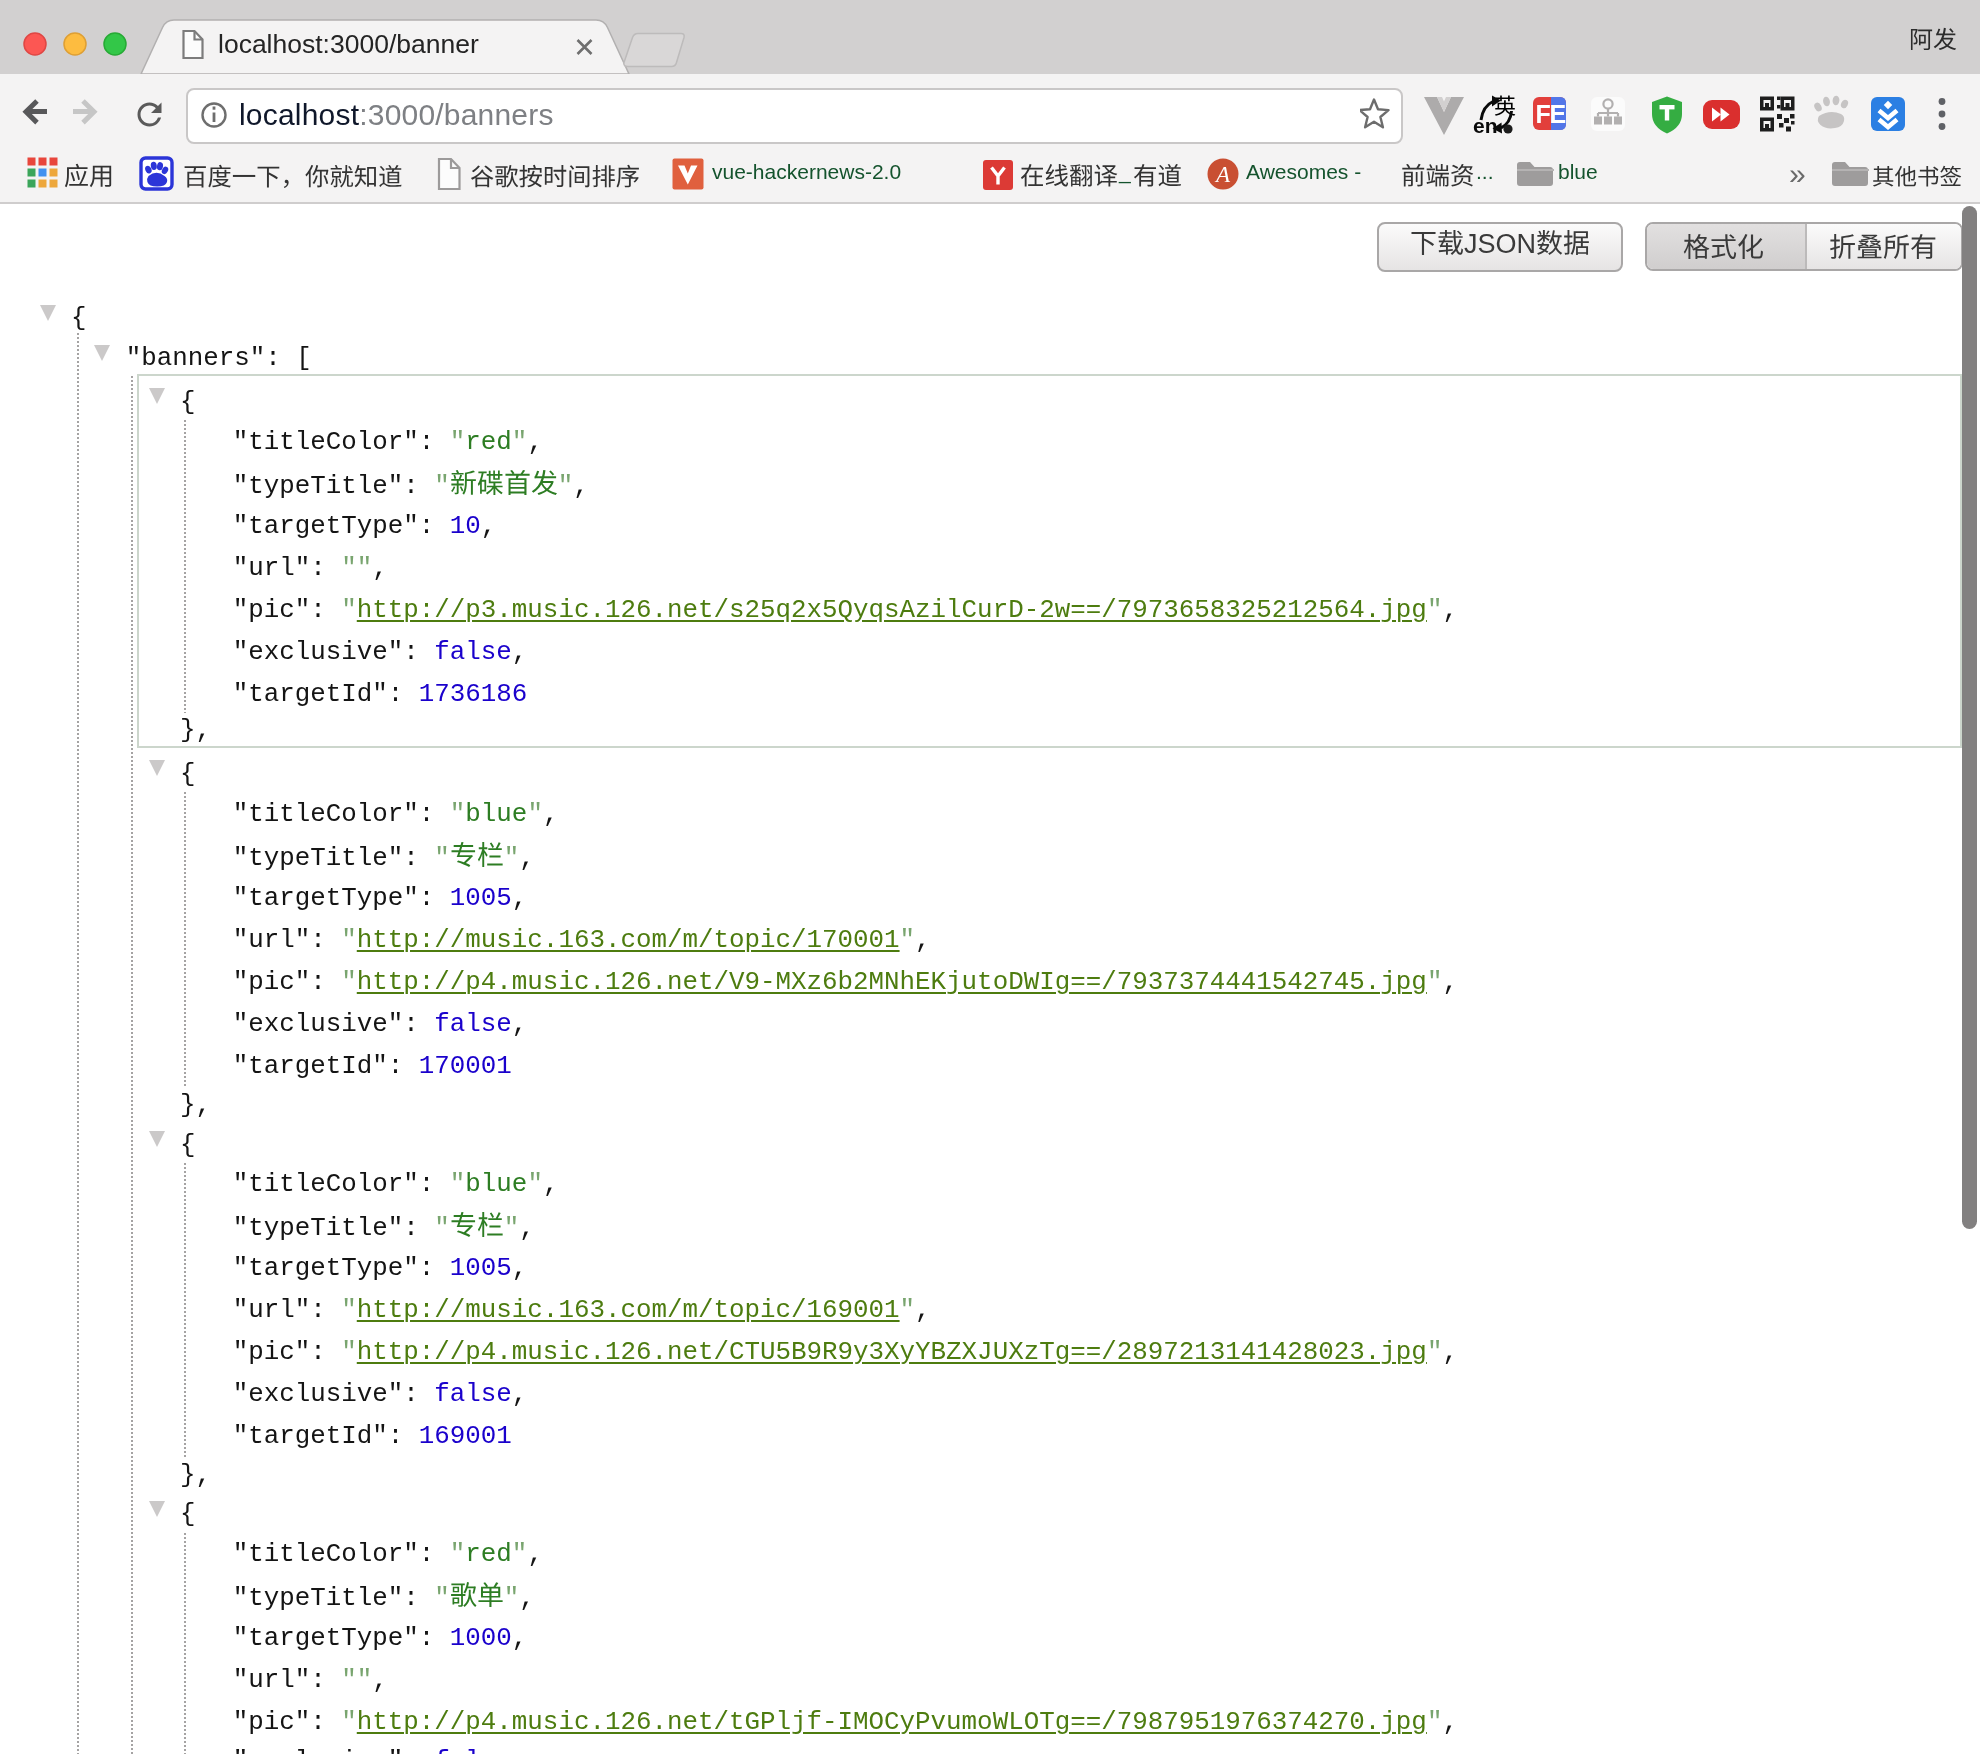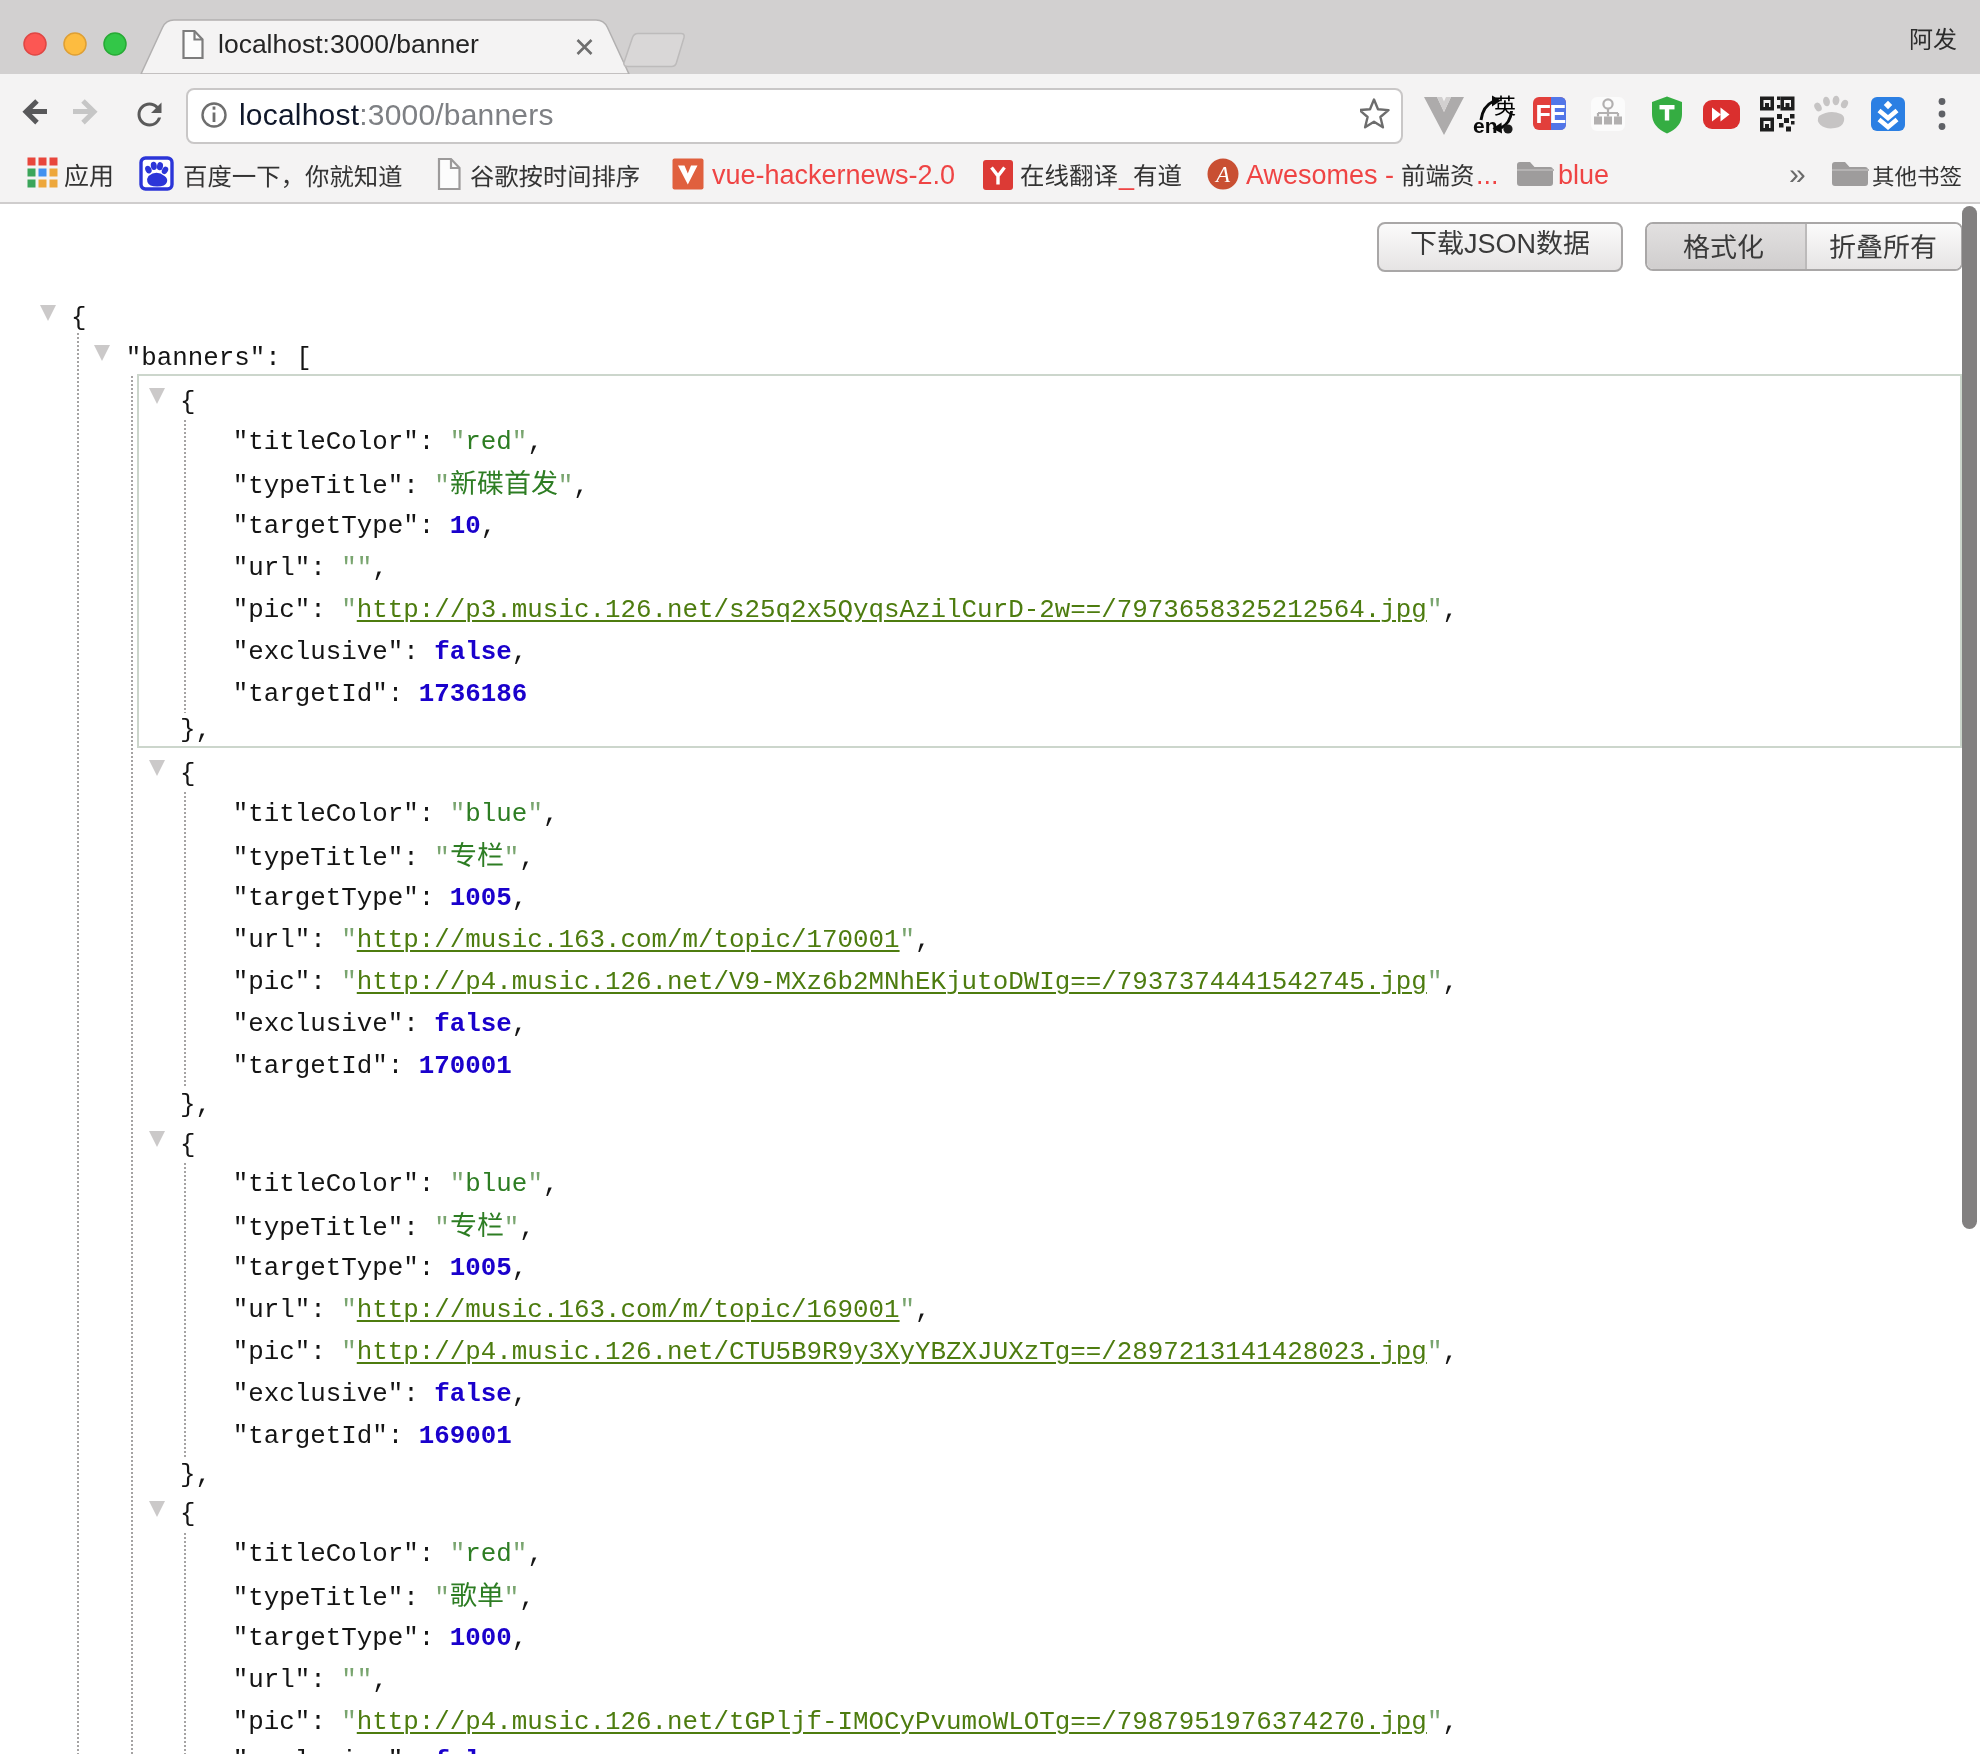--- a/index.html
+++ b/index.html
@@ -1,22 +1,22 @@
 <!DOCTYPE html>
 <html><head><meta charset="utf-8"><style>
 html,body{margin:0;padding:0}
 body{width:1980px;height:1754px;overflow:hidden;background:#fff;font-family:"Liberation Sans",sans-serif;position:relative}
 #chrome{position:absolute;left:0;top:0;width:1980px;height:204px;background:#f4f3f3}
 #bmbar{position:absolute;left:0;top:148px;width:1980px;height:54px;border-bottom:2px solid #cfcdcd}
-.bt{position:absolute;top:160px;font-size:27px;color:#ef4444;white-space:pre}
+.bt{position:absolute;top:160px;font-size:21px;color:#14532d;white-space:pre}
 .ln{position:absolute;white-space:pre;font-family:"Liberation Mono",monospace;font-size:25.85px;line-height:normal}
 .k{color:#141414}
 .s{color:#2d7d23}
 .q{color:#79a56f}
-.n{color:#1A01CC;font-weight:bold}
+.n{color:#1A01CC;font-weight:normal}
 .a{color:#4d7c0f;text-decoration:underline;text-decoration-thickness:2px;text-underline-offset:3px}
 .tri{position:absolute;width:0;height:0;border-left:8.5px solid transparent;border-right:8.5px solid transparent;border-top:16px solid #cbc9c9}
 .dl{position:absolute;width:2px;background:repeating-linear-gradient(to bottom,#a5a3a3 0,#a5a3a3 2px,transparent 2px,transparent 4px)}
 #hovbox{position:absolute;left:137px;top:373.5px;width:1821px;height:370px;border:2px solid #ccd6cc}
 .cj{display:inline-block}
 </style></head>
 <body>
 <svg style="position:absolute;width:0;height:0" aria-hidden="true">
     <defs>
       <path id="g963f" d="M381 -772V-701H805V-14C805 6 798 12 776 12C755 14 681 14 602 11C612 31 623 61 627 79C730 80 791 80 827 68C862 58 877 37 877 -14V-701H963V-772ZM415 -560V-121H480V-197H698V-560ZM480 -494H631V-262H480ZM81 -797V80H148V-729H281C259 -662 230 -574 201 -503C273 -423 291 -354 291 -299C291 -269 286 -240 270 -229C262 -224 251 -221 239 -220C223 -219 203 -220 181 -222C192 -202 199 -173 199 -155C222 -154 247 -154 267 -157C287 -159 305 -165 319 -175C347 -196 358 -238 358 -292C358 -355 342 -427 269 -511C303 -591 339 -689 368 -771L320 -800L308 -797Z"></path>

